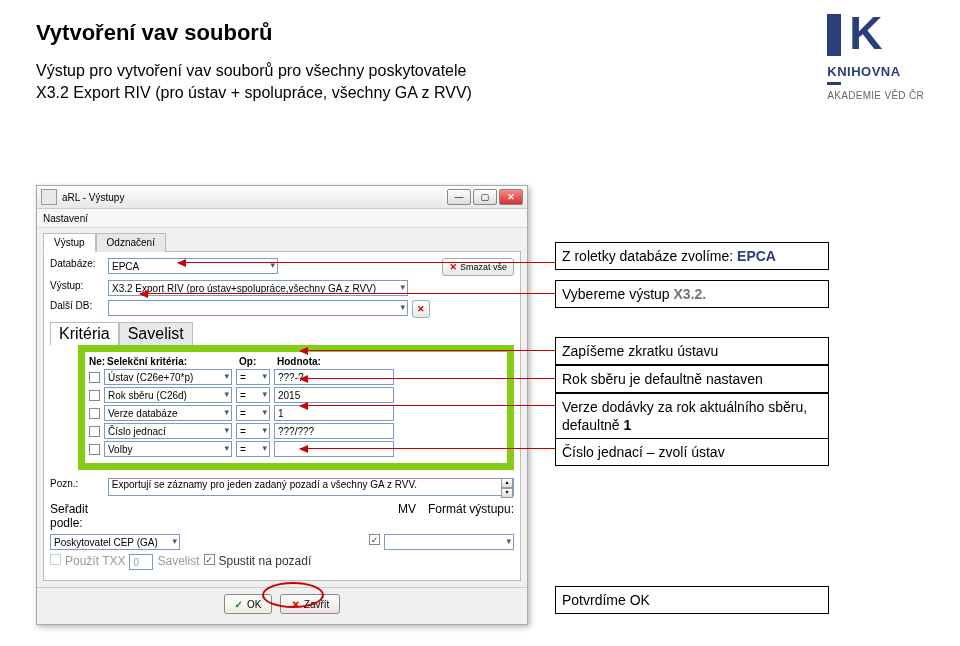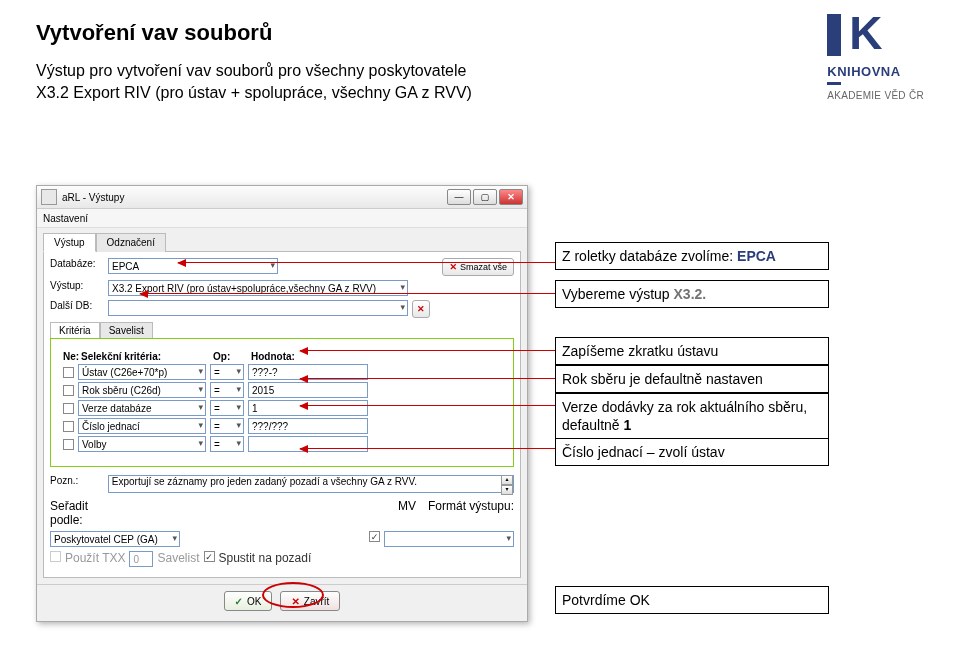--- a/index.html
+++ b/index.html
@@ -196,32 +196,33 @@
   .xred {
     color: #c00;
     font-weight: bold;
   }
   .subtabs {
     display: flex;
     margin-top: 4px;
   }
   .subtab {
     padding: 2px 8px;
-    font-size: 10px;
+    font-size: 16px;
     border: 1px solid #bbb;
     background: #e8e8e8;
     border-bottom: none;
   }
   .subtab.active {
     background: #fff;
   }
   .critpanel {
-    border: 1px solid #84cc16;
-    background: #fff;
-    padding: 12px;
+    border: 7px solid #84cc16;
+    background: #fff;
+    padding: 4px;
+    margin-left: 28px;
   }
   .critheader {
     display: flex;
     font-size: 10px;
     font-weight: bold;
     gap: 4px;
     margin-bottom: 2px;
   }
   .critrow {
     display: flex;

